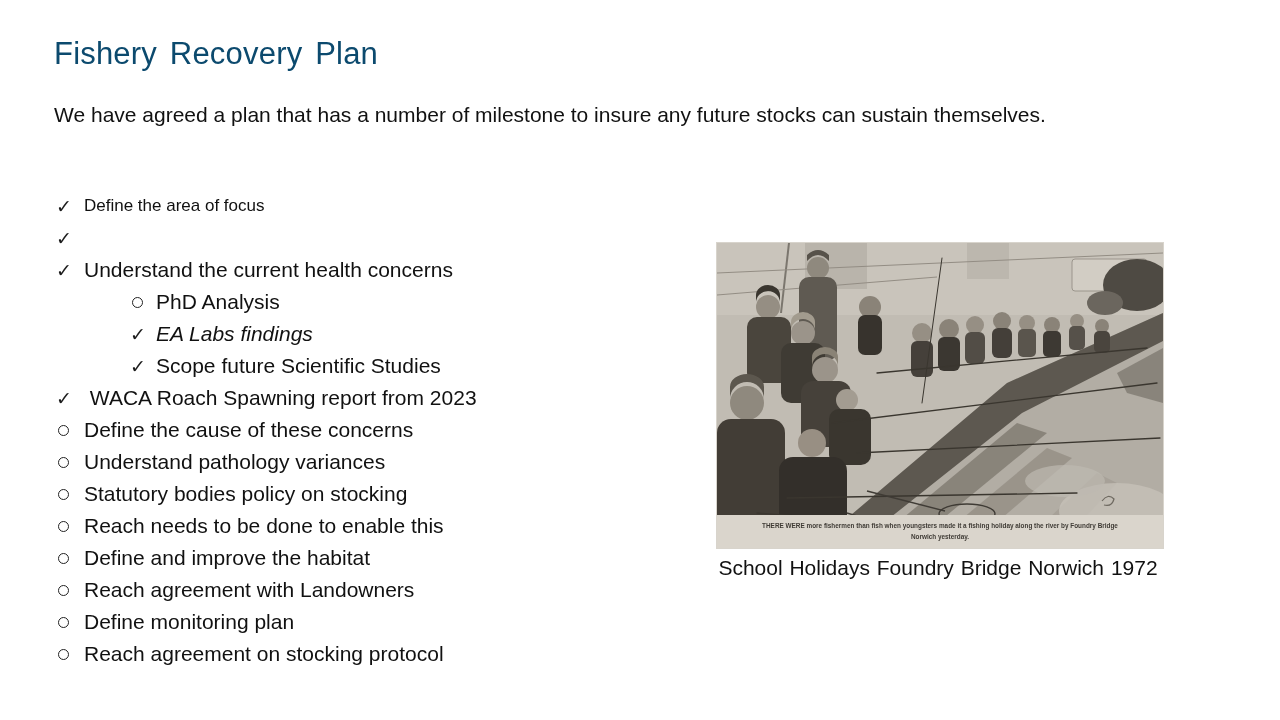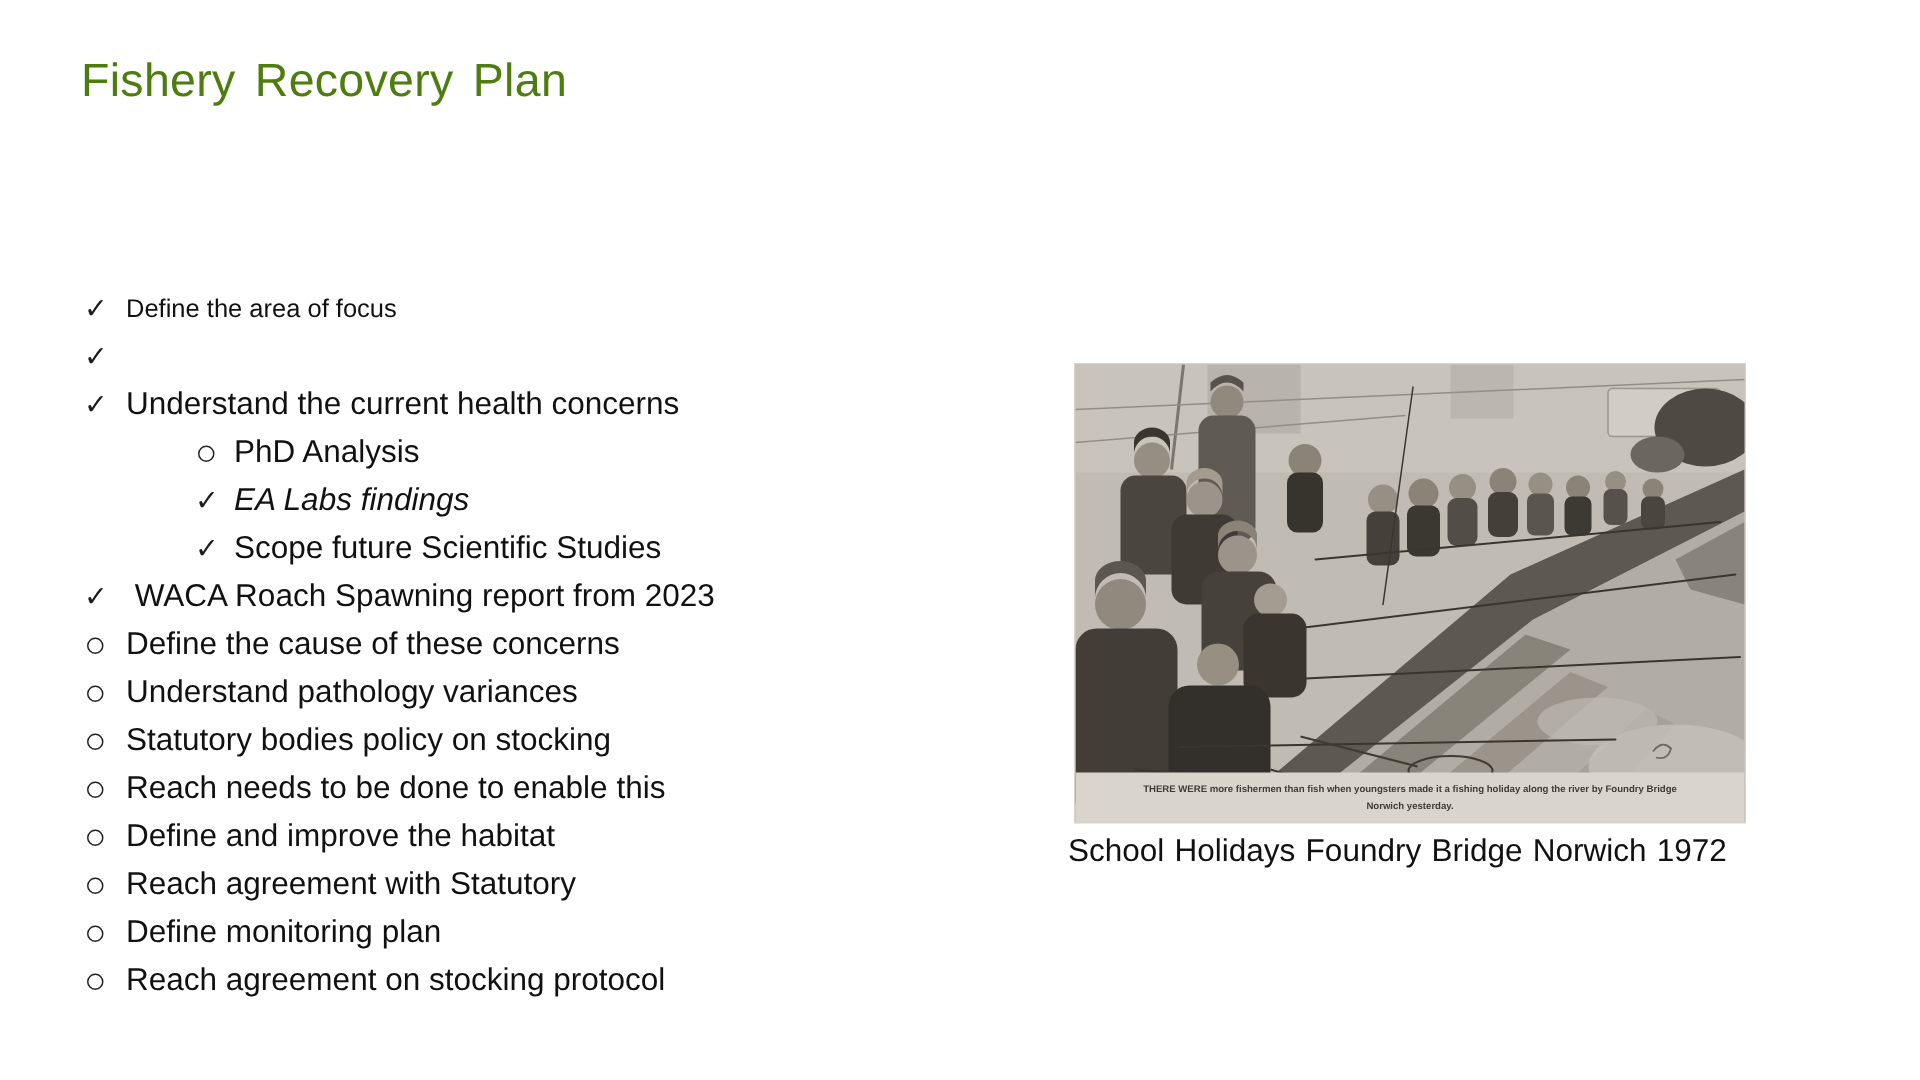--- a/index.html
+++ b/index.html
@@ -9,21 +9,21 @@
     font-family:"Liberation Sans", sans-serif;
     color:#1a1a1a;
     overflow:hidden;
     position:relative;
   }
   .slide{position:absolute;inset:0;background:#ffffff;}
 
   .title{
     position:absolute;left:54px;top:36px;
     font-size:31px;font-weight:500;letter-spacing:0.2px;
-    color:#4d7c0f;margin:0;word-spacing:4px;
+    color:#0c4a6e;margin:0;word-spacing:4px;
   }
   .intro{
     position:absolute;left:54px;top:99px;width:1030px;
     font-size:21px;line-height:31px;margin:0;color:#111111;
   }
 
   .list{
     position:absolute;left:54px;top:190px;width:560px;
   }
   .li-row{
@@ -46,30 +46,31 @@
   .li-text{white-space:pre-wrap;}
 
   figure.photo-fig{position:absolute;left:712px;top:243px;width:452px;margin:0;}
   .photo{
     position:absolute;left:5px;top:0;width:446px;height:305px;
     background:#c1bcb3;box-shadow:0 0 0 1px #d8d4cc;
   }
   .photo svg{display:block;width:446px;height:305px;}
   figcaption{
     position:absolute;left:0;top:313px;width:452px;
-    text-align:left;font-size:21px;color:#111111;word-spacing:1px;
+    text-align:center;font-size:21px;color:#111111;word-spacing:1px;
   }
 </style>
 </head>
 <body>
 
 <div class="slide">
 
   <h1 class="title">Fishery Recovery Plan</h1>
 
+  <p class="intro">We have agreed a plan that has a number of milestone to insure any future stocks can sustain themselves.</p>
 
   <div class="list">
   <div class="li-row lvl1 small">
     <span class="marker">✓</span>
     <span class="li-text">Define the area of focus</span>
   </div>
 
   <div class="li-row lvl1">
     <span class="marker">✓</span>
   </div>
@@ -133,21 +134,21 @@
     <span class="marker">
           <span class="ring"></span>
         </span>
     <span class="li-text">Define and improve the habitat</span>
   </div>
 
   <div class="li-row lvl1">
     <span class="marker">
           <span class="ring"></span>
         </span>
-    <span class="li-text">Reach agreement with Statutory</span>
+    <span class="li-text">Reach agreement with Landowners</span>
   </div>
 
   <div class="li-row lvl1">
     <span class="marker">
           <span class="ring"></span>
         </span>
     <span class="li-text">Define monitoring plan</span>
   </div>
 
   <div class="li-row lvl1">

